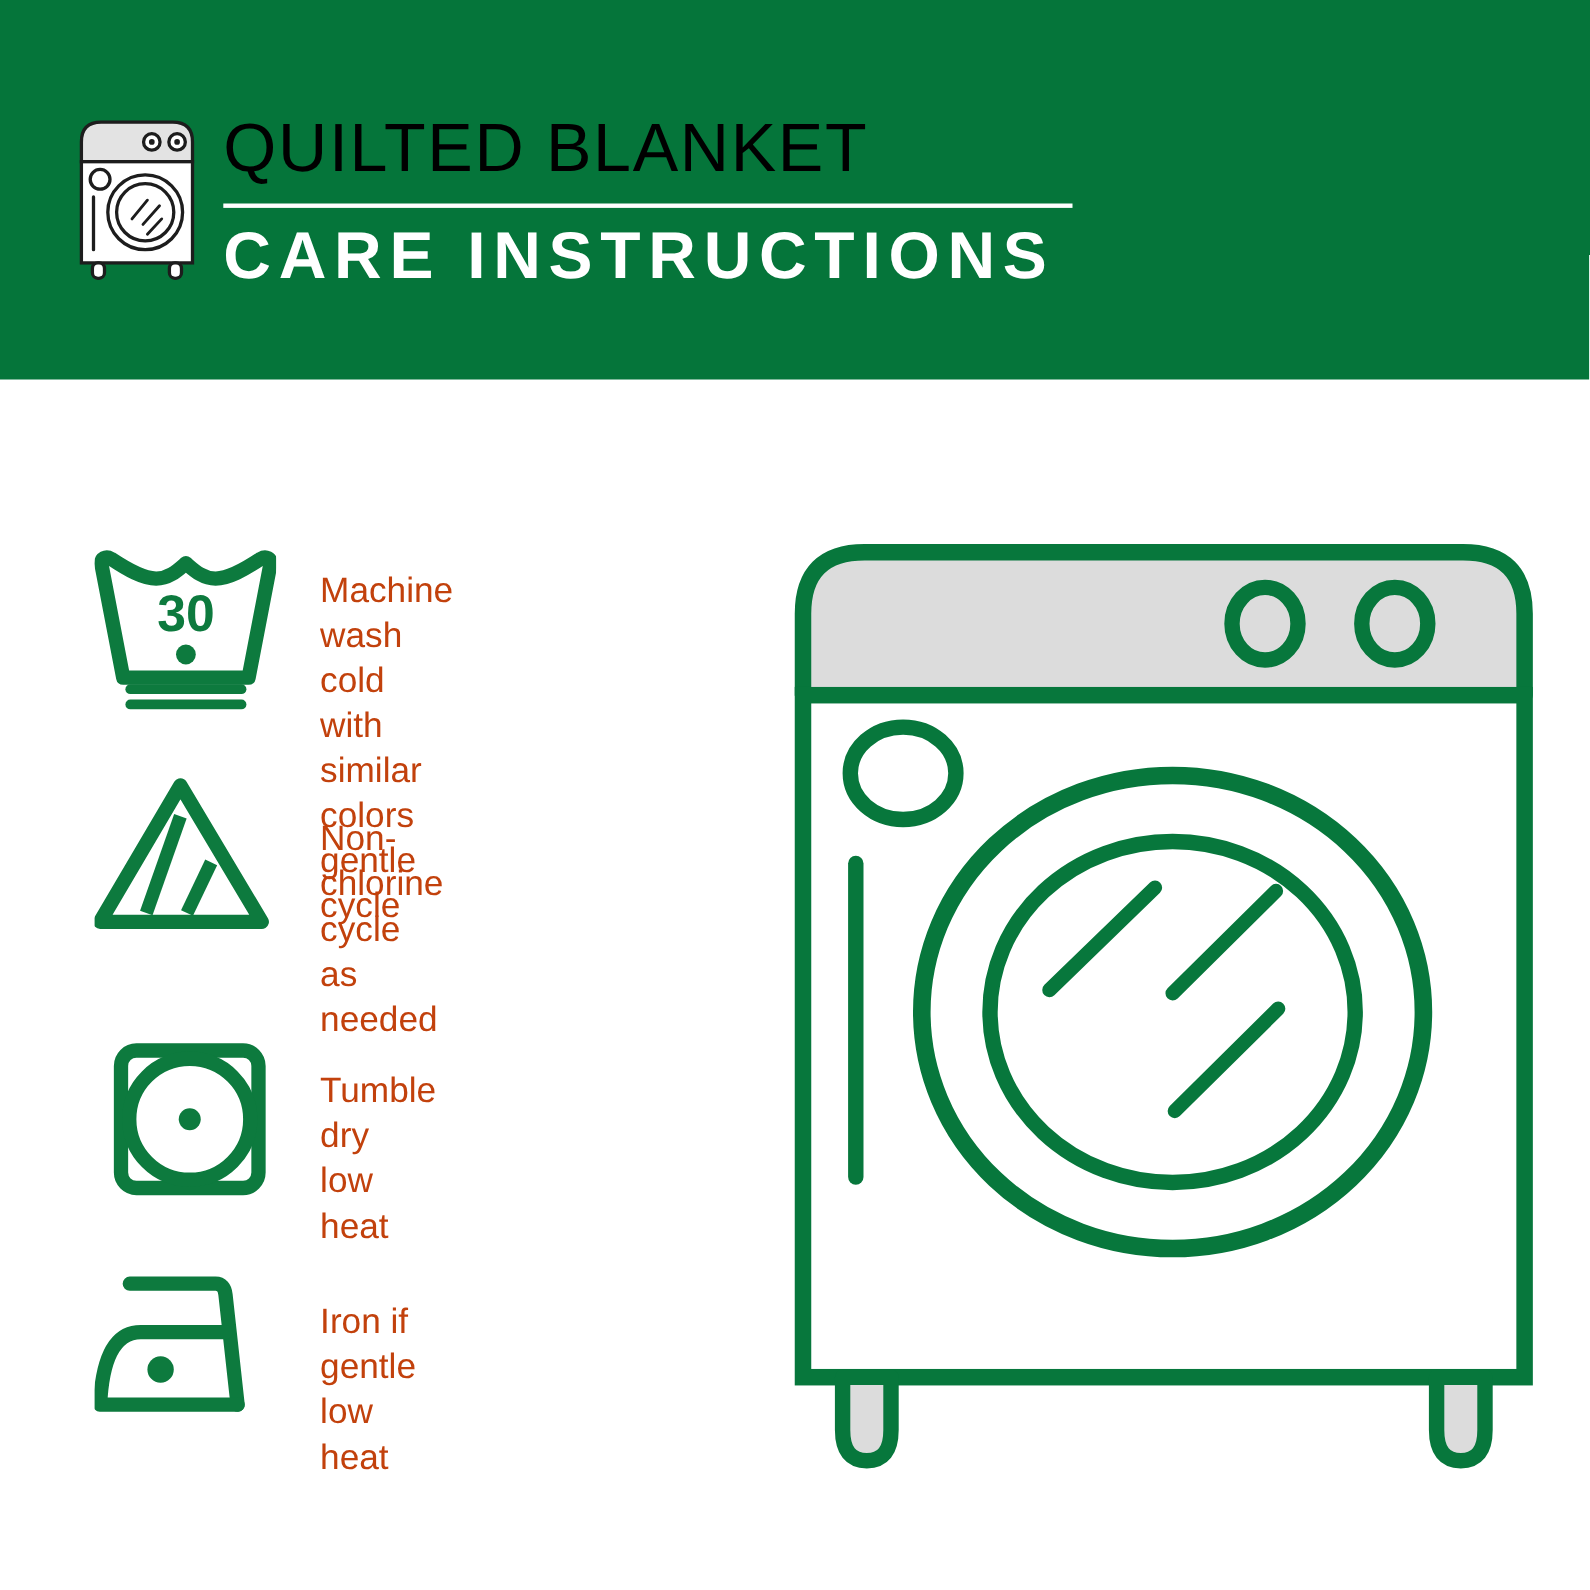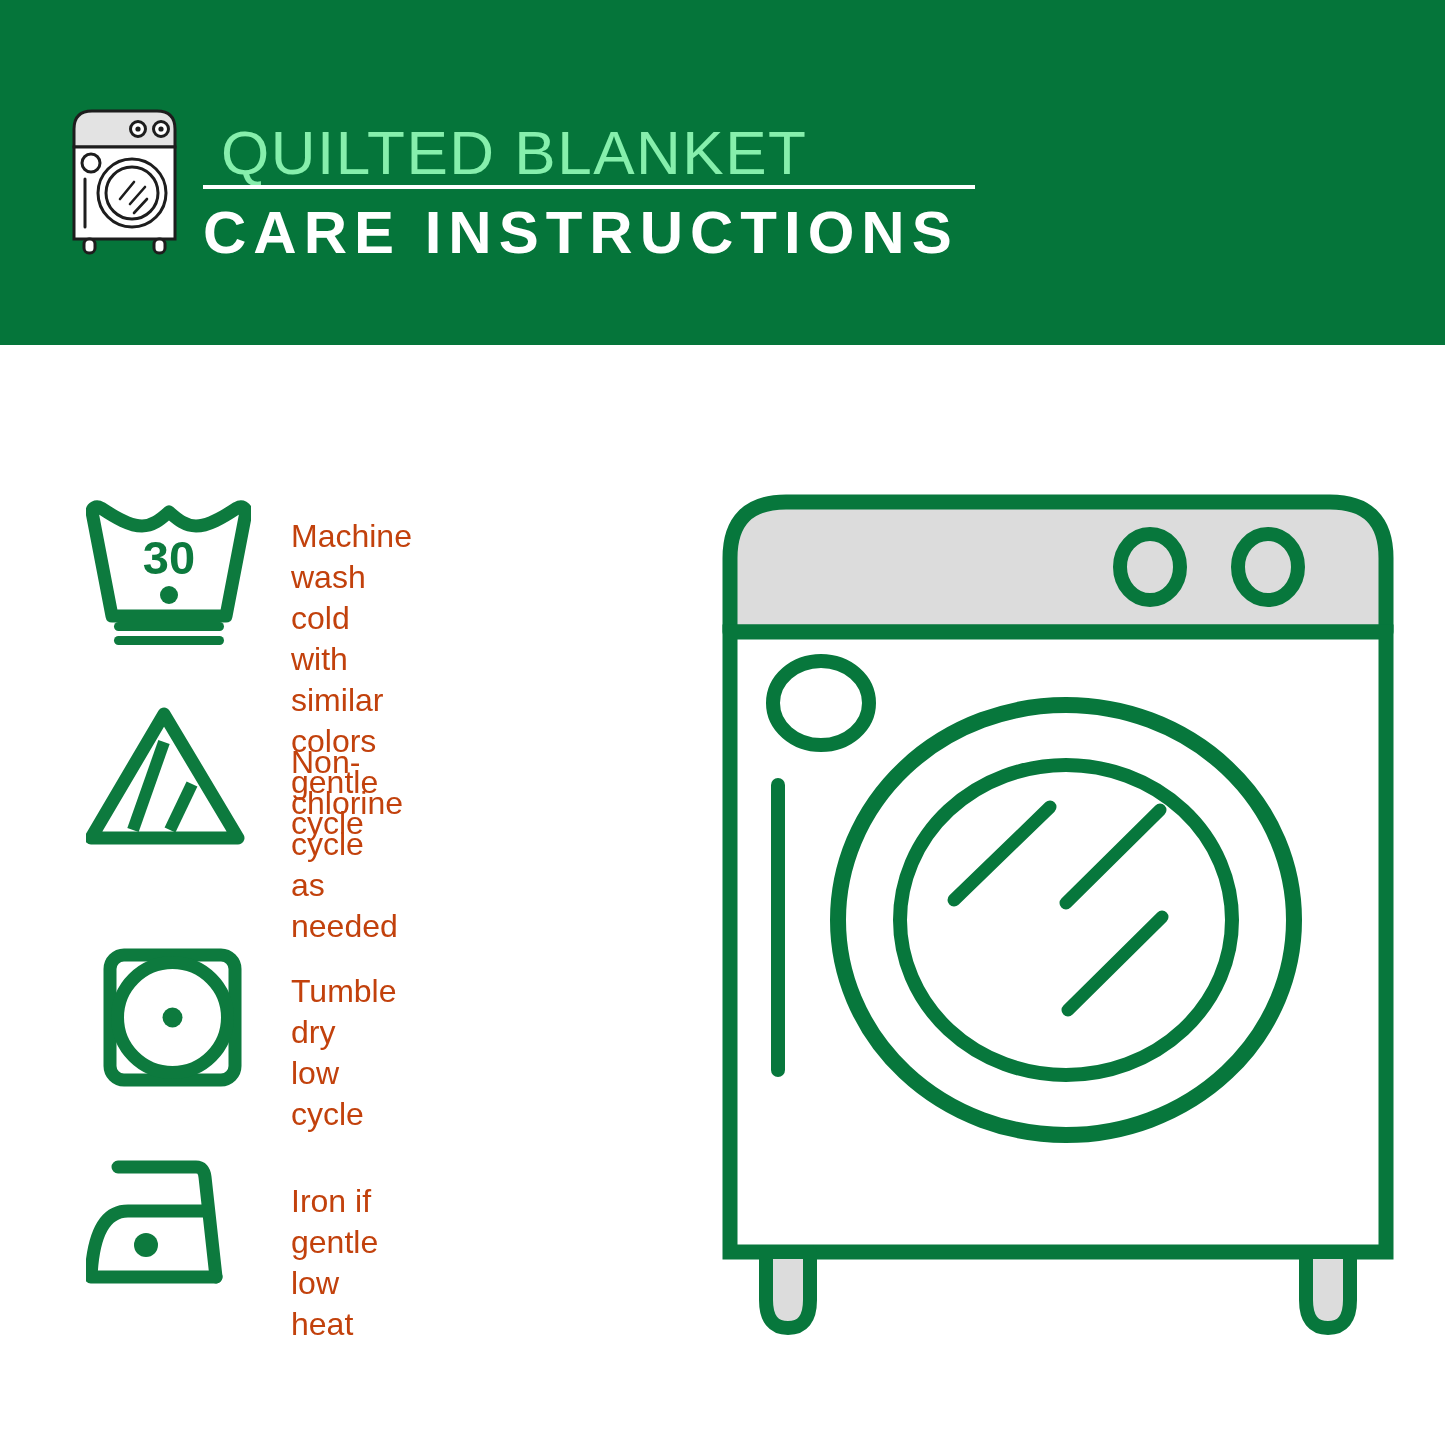--- a/index.html
+++ b/index.html
@@ -33,27 +33,27 @@
     height: 152px;
   }
   #header-text-block {
     position: absolute;
     left: 203px;
     top: 100px;
     width: 790px;
     height: 160px;
   }
   #header-title {
-    color: #86efac;
+    color: #000000;
     font-size: 62px;
     line-height: 70px;
     letter-spacing: 1.5px;
     font-weight: 400;
     white-space: nowrap;
-    margin: 18px;
+    margin: 0;
     padding: 0;
   }
   #header-divider {
     position: absolute;
     left: 0px;
     top: 85px;
     width: 772px;
     height: 4px;
     background: #ffffff;
   }
@@ -194,21 +194,21 @@
       <svg width="165" height="145" viewBox="0 0 165 145" xmlns="http://www.w3.org/2000/svg">
 
         <rect x="24" y="10" width="125" height="125" rx="14" fill="none" stroke="#0d7a3e" stroke-width="13"></rect>
 
         <circle cx="86.5" cy="72.5" r="55" fill="none" stroke="#0d7a3e" stroke-width="13"></circle>
 
         <circle cx="86.5" cy="72.5" r="10" fill="#0d7a3e"></circle>
       </svg>
     </div>
     <div class="care-text">Tumble dry
-low cycle</div>
+low heat</div>
   </div>
 
   <div id="row-iron" class="care-row">
     <div class="care-icon">
       <svg width="170" height="135" viewBox="0 0 170 135" xmlns="http://www.w3.org/2000/svg">
 
         <path d="M32 12 L110 12 Q118 12 119 22 L130 122" fill="none" stroke="#0d7a3e" stroke-width="13" stroke-linecap="round" stroke-linejoin="round"></path>
 
         <path d="M119 56 L42 56 Q8 56 5 122 L130 122" fill="none" stroke="#0d7a3e" stroke-width="13" stroke-linecap="round" stroke-linejoin="round"></path>
 

